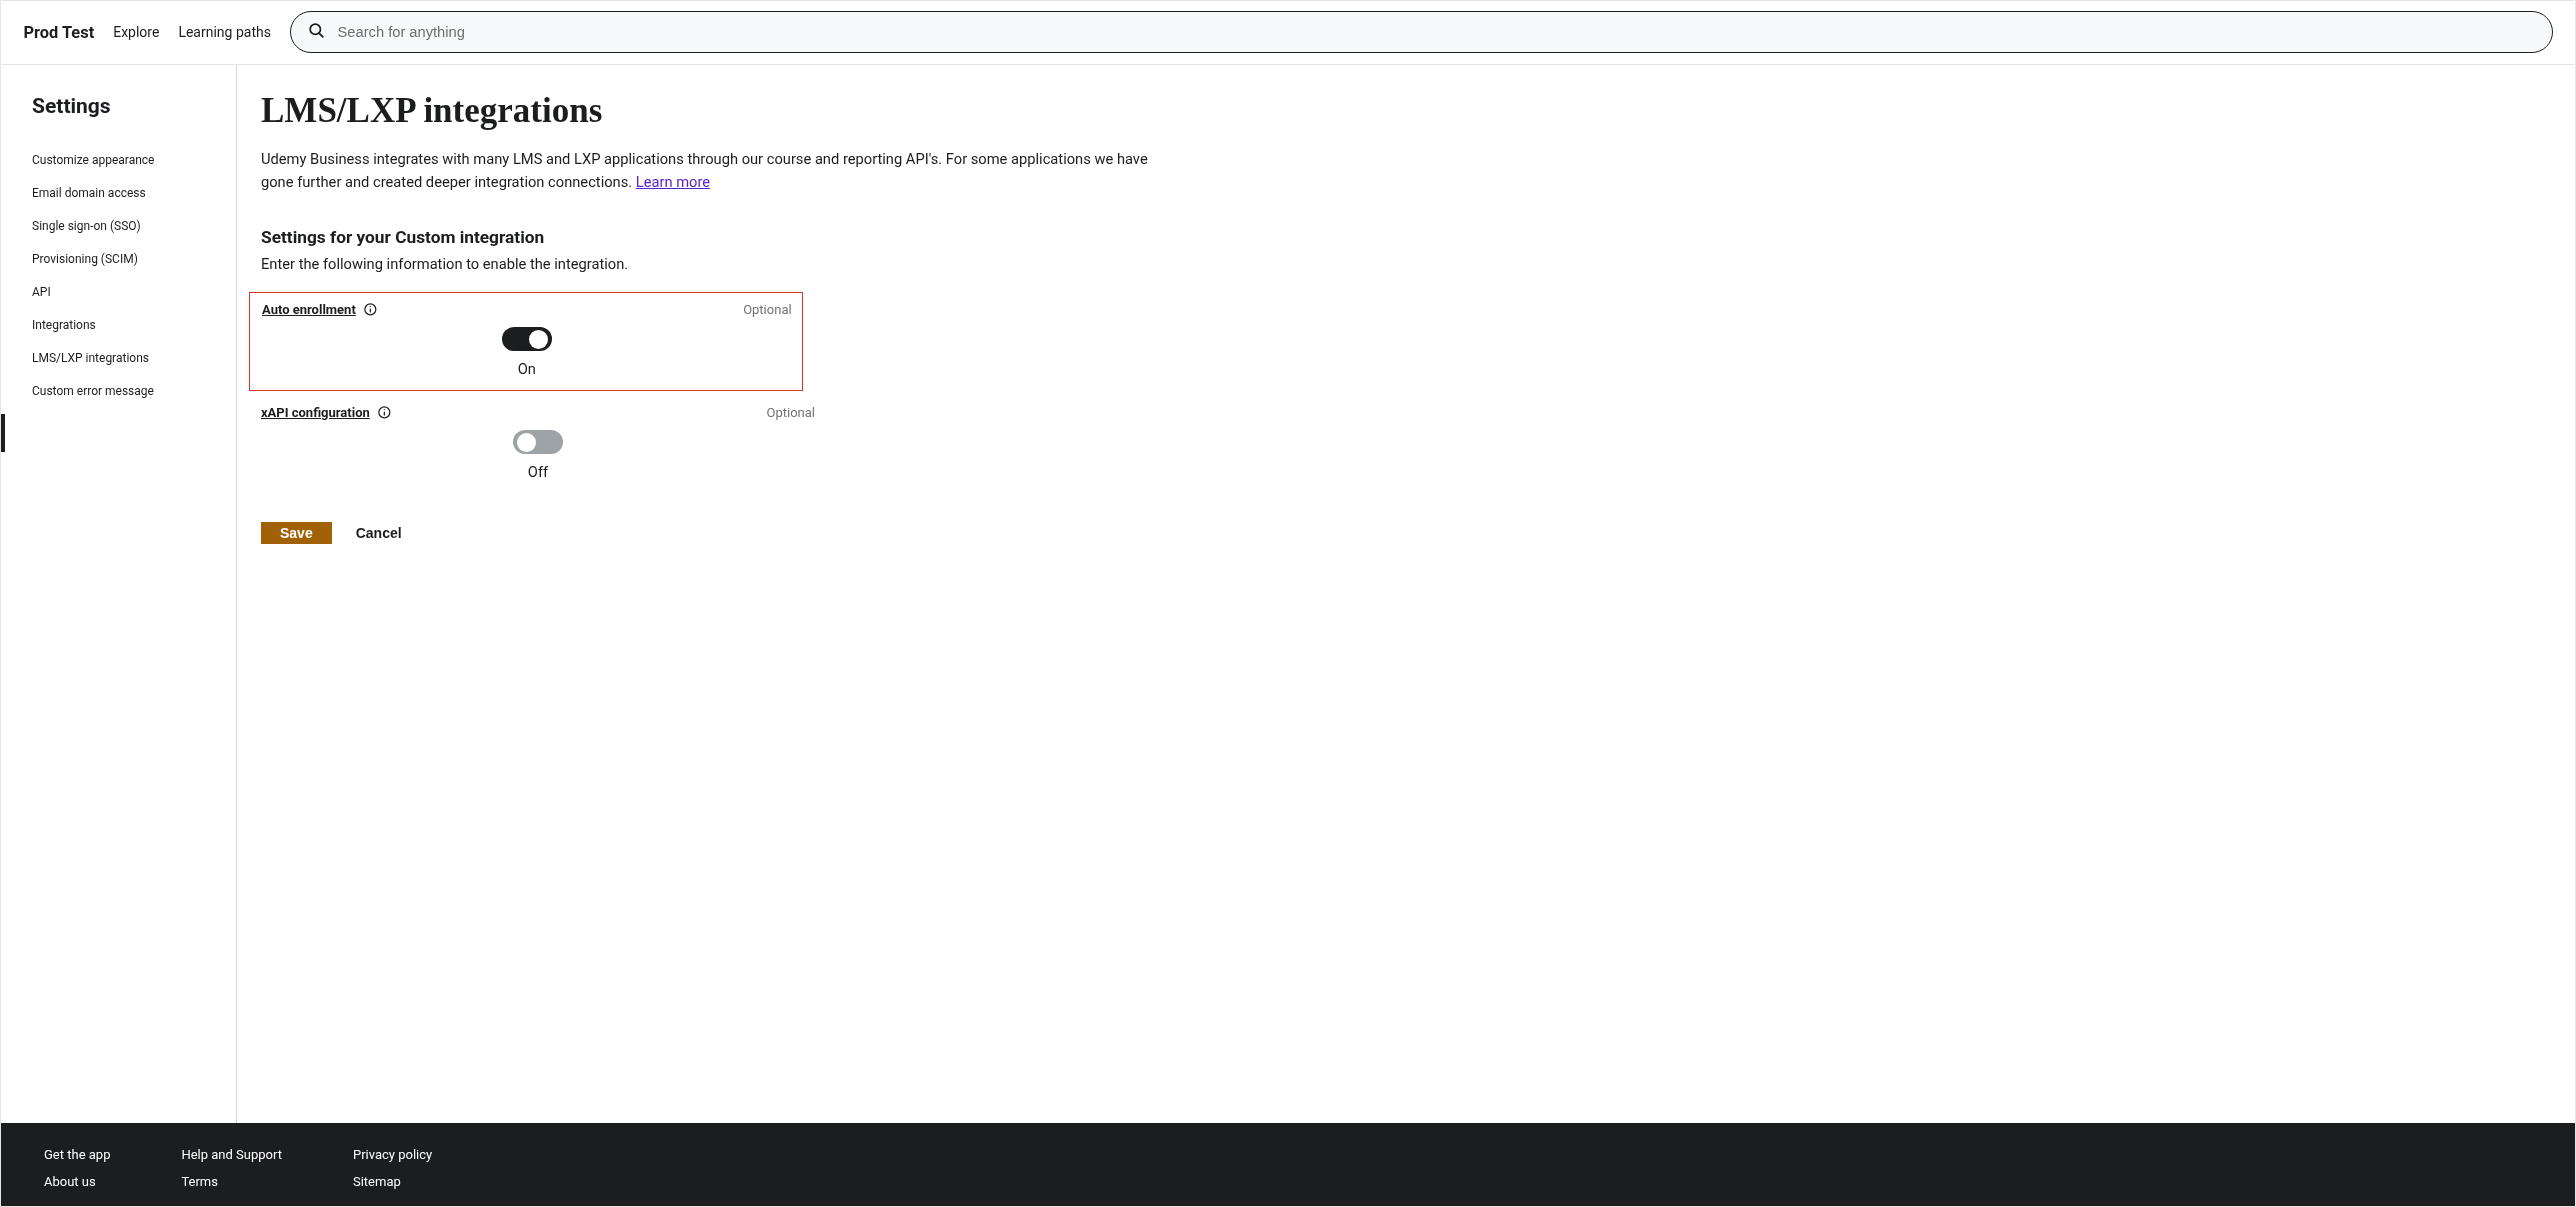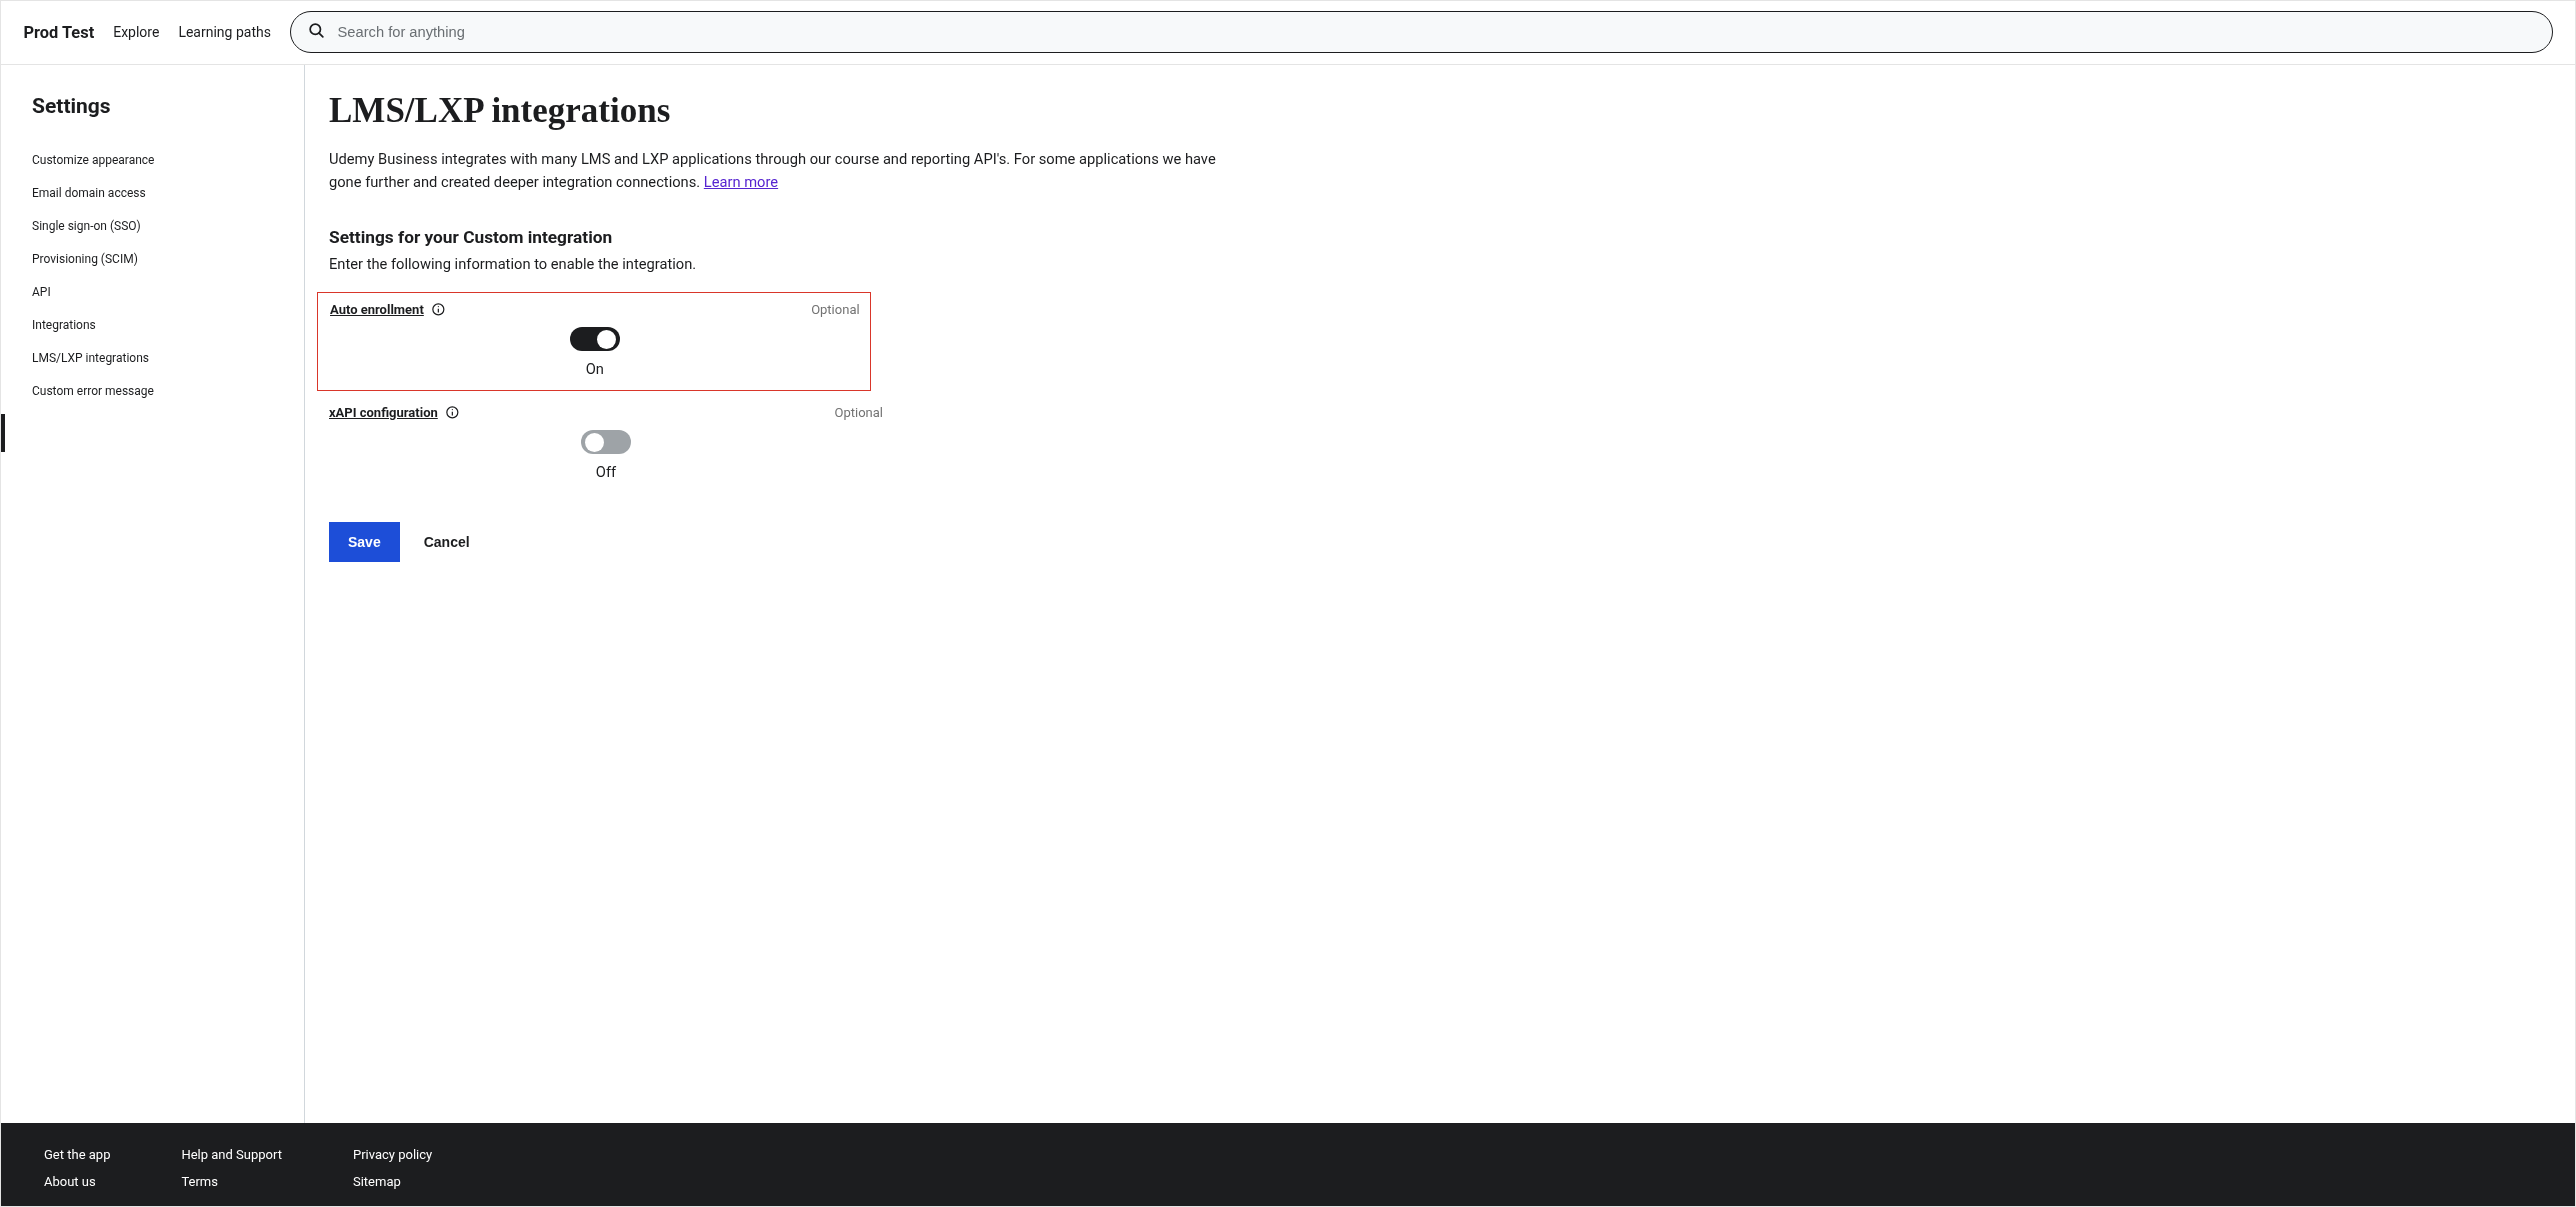--- a/index.html
+++ b/index.html
@@ -57,21 +57,21 @@
   }
   .search-input::placeholder { color: #6a6f73; }
 
   
   .body {
     flex: 1;
     display: flex;
     background: #fff;
   }
   .sidebar {
-    width: 304px;
+    width: 236px;
     padding: 29px 31px;
     position: relative;
   }
   .sidebar::after {
     content: "";
     position: absolute;
     right: 0;
     top: 0;
     bottom: 0;
     width: 0.9px;
@@ -192,26 +192,26 @@
     color: #1c1d1f;
   }
 
   .actions {
     margin-top: 29px;
     display: flex;
     gap: 24px;
     align-items: center;
   }
   .btn-primary {
-    background: #1d4ed8;
+    background: #a16207;
     color: #fff;
     font-weight: 700;
     font-size: 14px;
     border: none;
-    padding: 12px 19px;
+    padding: 3px 19px;
     cursor: pointer;
   }
   .btn-ghost {
     background: transparent;
     border: none;
     font-weight: 700;
     font-size: 14px;
     color: #1c1d1f;
     cursor: pointer;
   }

